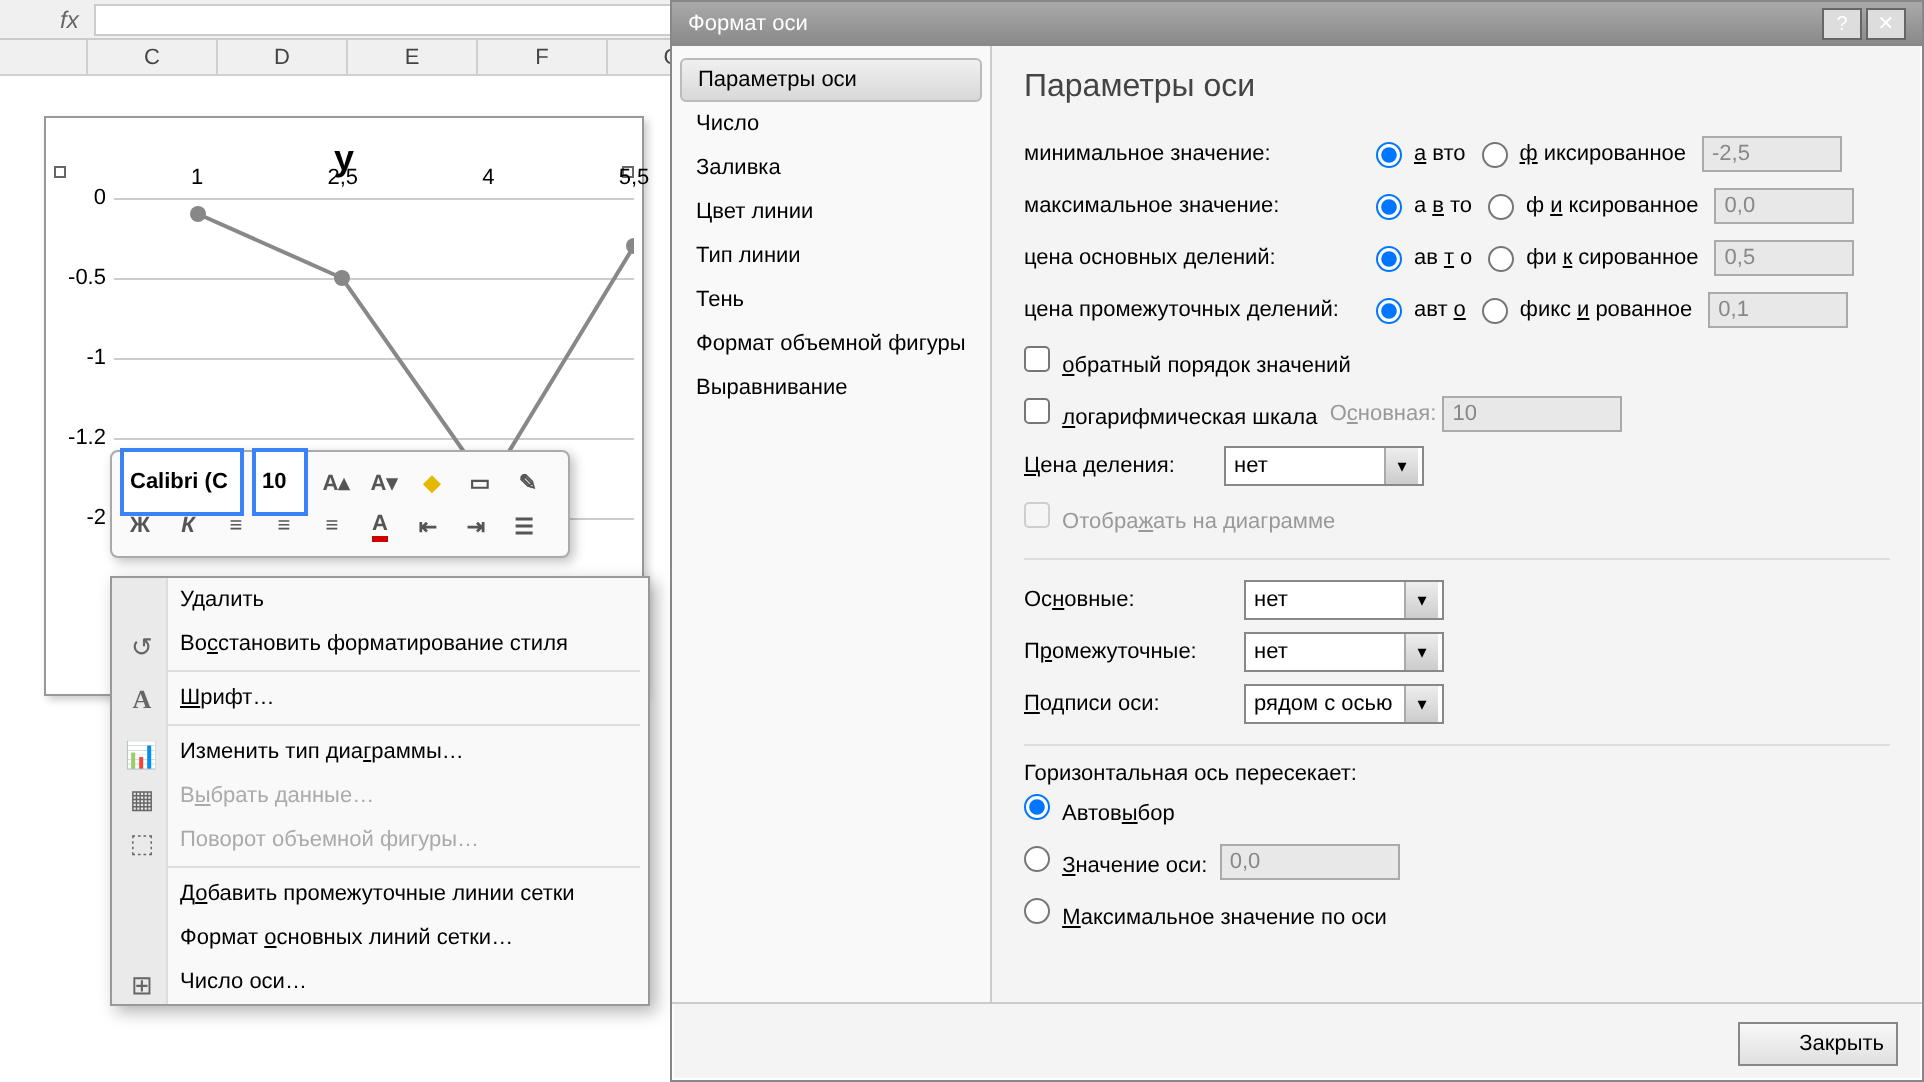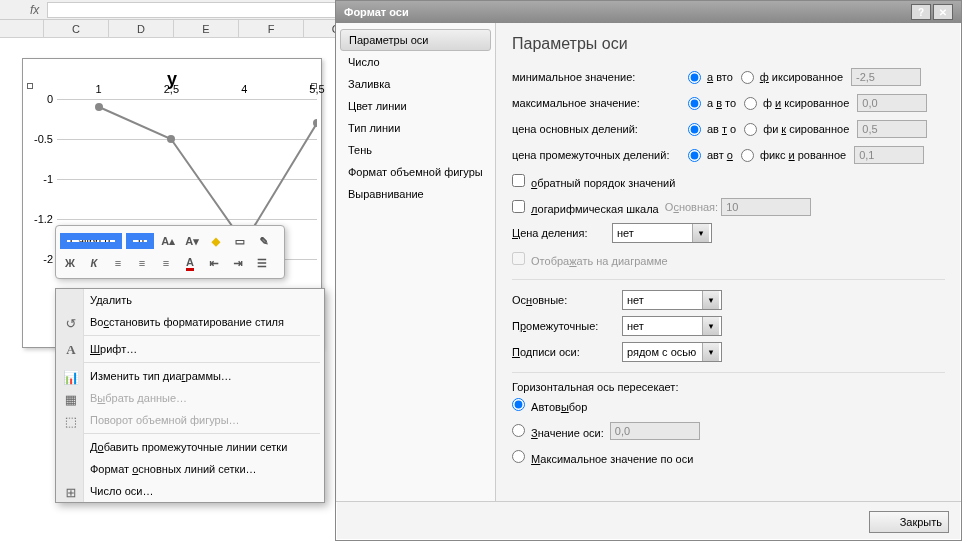--- a/index.html
+++ b/index.html
@@ -21,34 +21,34 @@
 .y-label { position: absolute; left: -28px; width: 24px; text-align: right; transform: translateY(-50%); font-size: 11px; }
 .x-label { position: absolute; bottom: -16px; width: 30px; text-align: center; transform: translateX(-50%); font-size: 11px; }
 .grid-line { position: absolute; left: 0; right: 0; border-top: 1px solid #ccc; }
 .plot-line { stroke: #888; stroke-width: 2; fill: none; }
 .plot-dot { fill: #888; }
 .chart-handle { position: absolute; width: 6px; height: 6px; background: #fff; border: 1px solid #666; }
 
 
 .mini-toolbar { position: absolute; top: 225px; left: 55px; width: 230px; height: 54px; background: #fafafa; border: 1px solid #aaa; border-radius: 4px; box-shadow: 2px 2px 6px rgba(0,0,0,.25); z-index: 5; padding: 4px; }
 .mini-row { display: flex; align-items: center; gap: 4px; height: 22px; }
-.mini-input { border: 7px solid #3b82f6; background: #fff; height: 16px; padding: 0 3px; }
+.mini-input { border: 2px solid #3b82f6; background: #fff; height: 34px; padding: 0 3px; font-weight: bold; }
 .mini-btn { width: 20px; height: 20px; display: inline-flex; align-items: center; justify-content: center; color: #555; border-radius: 2px; font-weight: bold; }
 
 
 .ctx-menu { position: absolute; top: 288px; left: 55px; width: 270px; background: #f9f9f9; border: 1px solid #999; box-shadow: 3px 3px 8px rgba(0,0,0,.3); z-index: 6; }
 .ctx-item { padding: 5px 10px 5px 34px; position: relative; cursor: default; }
 .ctx-item.disabled { color: #aaa; }
 .ctx-icon { position: absolute; left: 6px; top: 3px; width: 18px; height: 18px; display: flex; align-items: center; justify-content: center; font-size: 13px; color: #666; }
 .ctx-sep { border: 0; border-top: 1px solid #ddd; margin: 2px 4px; }
 .ctx-strip { position: absolute; left: 0; top: 0; bottom: 0; width: 28px; background: #eaeaea; border-right: 1px solid #ddd; }
 
 
 .dialog { position: absolute; top: 0; left: 335px; width: 627px; height: 541px; background: #f4f4f4; border: 1px solid #888; box-shadow: 0 0 0 1px #fff inset; }
-.dlg-title { height: 22px; background: linear-gradient(#aaa, #888); color: #fff; font-weight: bold; padding: 4px 8px; display: flex; align-items: center; }
+.dlg-title { height: 22px; background: linear-gradient(#aaa, #888); color: #fff; font-weight: normal; padding: 4px 8px; display: flex; align-items: center; }
 .dlg-title-btns { margin-left: auto; display: flex; gap: 2px; }
 .dlg-tbtn { width: 20px; height: 16px; background: #ddd; border: 1px solid #666; display: flex; align-items: center; justify-content: center; font-size: 10px; cursor: pointer; }
 .dlg-body { display: flex; height: 478px; }
 .dlg-left { width: 160px; border-right: 1px solid #ccc; background: #f9f9f9; padding: 6px 0; }
 .dlg-nav { padding: 5px 12px; cursor: default; }
 .dlg-nav.sel { background: linear-gradient(#f0f0f0, #d8d8d8); border: 1px solid #bbb; border-radius: 3px; margin: 0 4px; padding: 4px 8px; }
 .dlg-right { flex: 1; padding: 12px 16px; }
 .dlg-h1 { font-size: 16px; color: #444; margin-bottom: 12px; }
 .opt-row { display: flex; align-items: center; min-height: 24px; margin-bottom: 2px; }
 .opt-label { width: 176px; }

